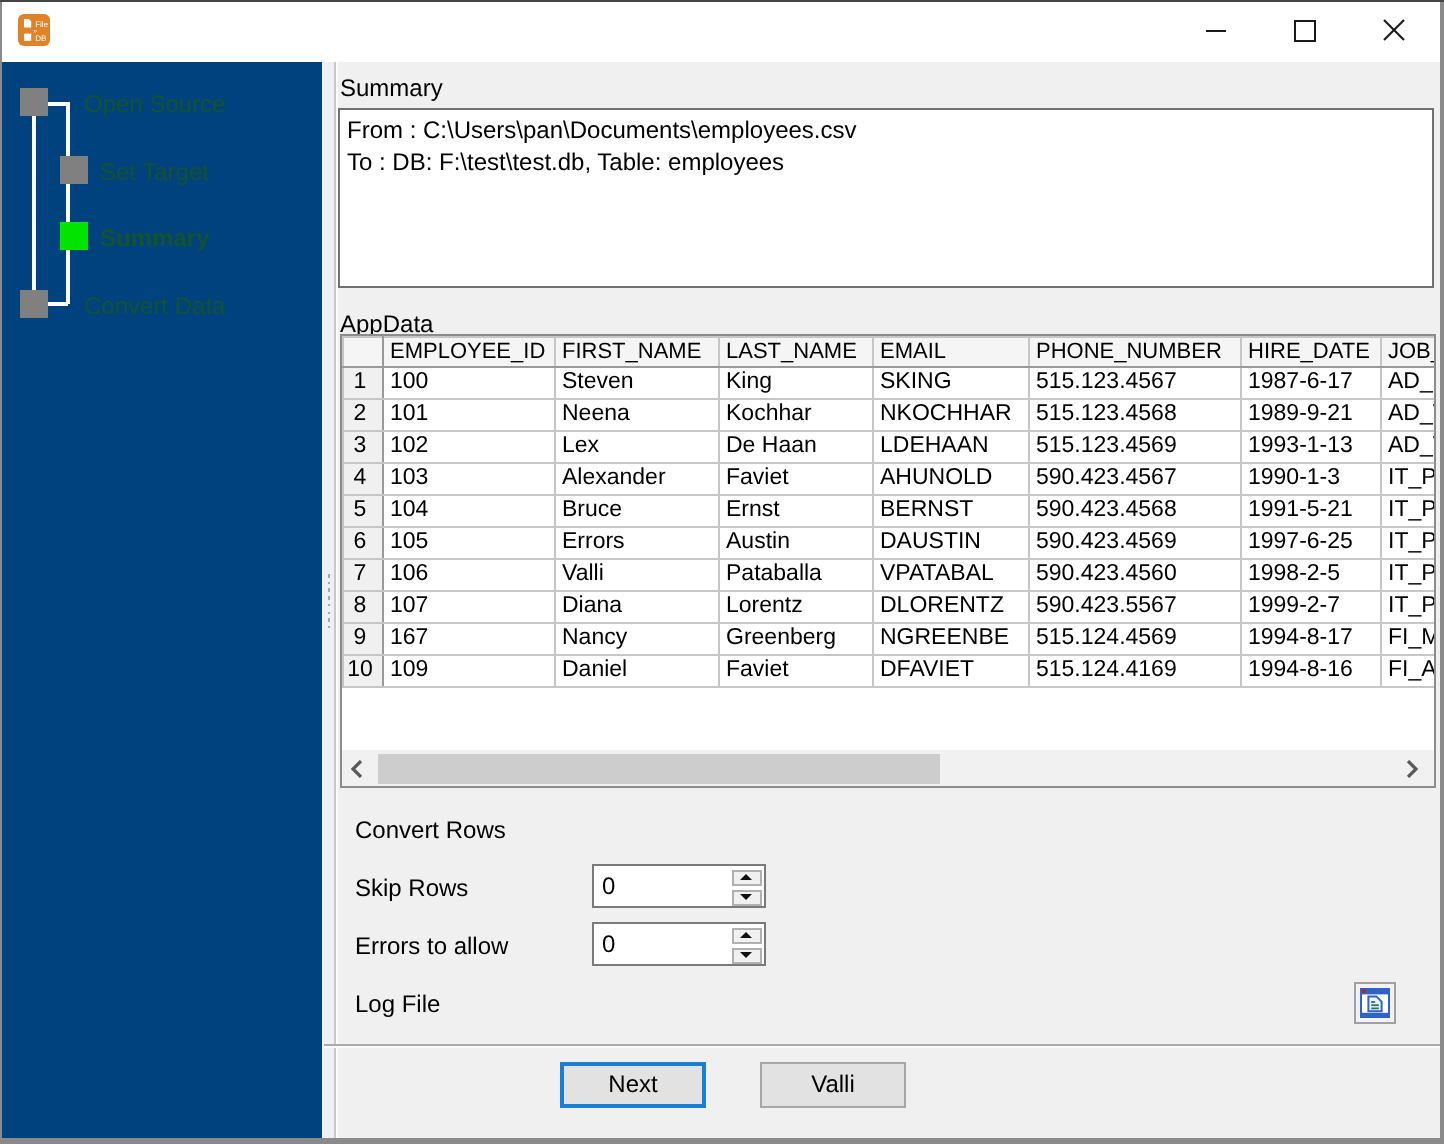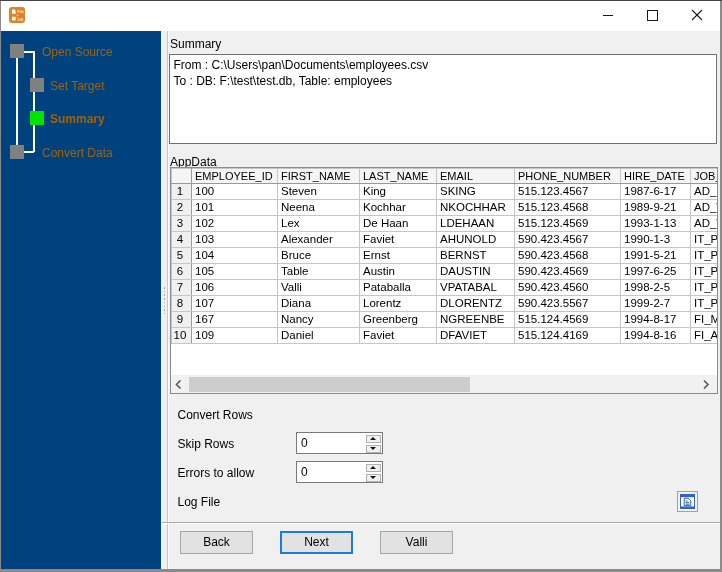--- a/index.html
+++ b/index.html
@@ -12,21 +12,21 @@
   .b-right{left:719.5px;top:1px;width:2.5px;height:571px;background:#8a8a8a;}
   .b-bottom{left:0;top:569px;width:722px;height:3px;background:#8a8a8a;}
   .titlebar{left:1px;top:1px;width:719px;height:30px;background:#ffffff;}
   .sidebar{left:1px;top:31px;width:160px;height:538px;background:#00427e;}
   .content{left:161px;top:31px;width:559px;height:538px;background:#f0f0f0;}
   
   .sq{width:14px;height:14px;}
   .gray{background:#808080;}
   .green{background:#00e400;}
   .wline{background:#ffffff;}
-  .stext{color:#a16207;font-size:12px;line-height:14px;white-space:nowrap;}
+  .stext{color:#14532d;font-size:12px;line-height:14px;white-space:nowrap;}
   
   .lbl{color:#000;font-size:12px;line-height:14px;white-space:nowrap;}
   
   .sumbox{left:169px;top:54px;width:548px;height:90px;background:#fff;border:1px solid #707070;
           font-size:12px;line-height:16px;color:#000;padding:2px 0 0 3.5px;box-sizing:border-box;}
   
   .grid{left:170px;top:167px;width:548px;height:227px;background:#fff;border:1px solid #8c8c8c;box-sizing:border-box;overflow:hidden;}
   table.g{border-collapse:collapse;table-layout:fixed;font-family:"Liberation Sans",sans-serif;font-size:11.5px;color:#000;width:700px;}
   table.g td{border:1px solid #c6c6c6;padding:0 0 0 3px;height:15px;line-height:15px;white-space:nowrap;overflow:hidden;background:#fff;}
   table.g tr.hdr td{background:#f5f5f5;border-bottom:1px solid #999;height:14px;line-height:14px;font-size:11px;}
@@ -172,21 +172,21 @@
             <td>Bruce</td>
             <td>Ernst</td>
             <td>BERNST</td>
             <td>590.423.4568</td>
             <td>1991-5-21</td>
             <td>IT_PROG</td>
           </tr>
       <tr>
             <td class="rn">6</td>
             <td>105</td>
-            <td>Table</td>
+            <td>Errors</td>
             <td>Austin</td>
             <td>DAUSTIN</td>
             <td>590.423.4569</td>
             <td>1997-6-25</td>
             <td>IT_PROG</td>
           </tr>
       <tr>
             <td class="rn">7</td>
             <td>106</td>
             <td>Valli</td>
@@ -273,16 +273,15 @@
       <path d="M4.2 4.2 h4 l2.6 2.6 v4.8 h-6.6 z" fill="#eaf6fb" stroke="#2e63c9" stroke-width="1"></path>
       <line x1="5.6" y1="7" x2="7.6" y2="7" stroke="#2f6e5f" stroke-width="0.9"></line>
       <line x1="5.6" y1="8.6" x2="9.4" y2="8.6" stroke="#2f6e5f" stroke-width="0.9"></line>
       <line x1="5.6" y1="10.2" x2="9.4" y2="10.2" stroke="#2f6e5f" stroke-width="0.9"></line>
     </svg>
   </div>
 
   <div class="abs" style="left:162px;top:522px;width:558px;height:1px;background:#a9a9a9"></div>
   <div class="abs" style="left:162px;top:523px;width:558px;height:1px;background:#fbfbfb"></div>
 
-  <div class="abs btn" style="left:180px;top:531px">Back</div>
   <div class="abs btn next" style="left:280px;top:531px">Next</div>
   <div class="abs btn" style="left:380px;top:531px">Valli</div>
 </div>
 
 </body></html>

